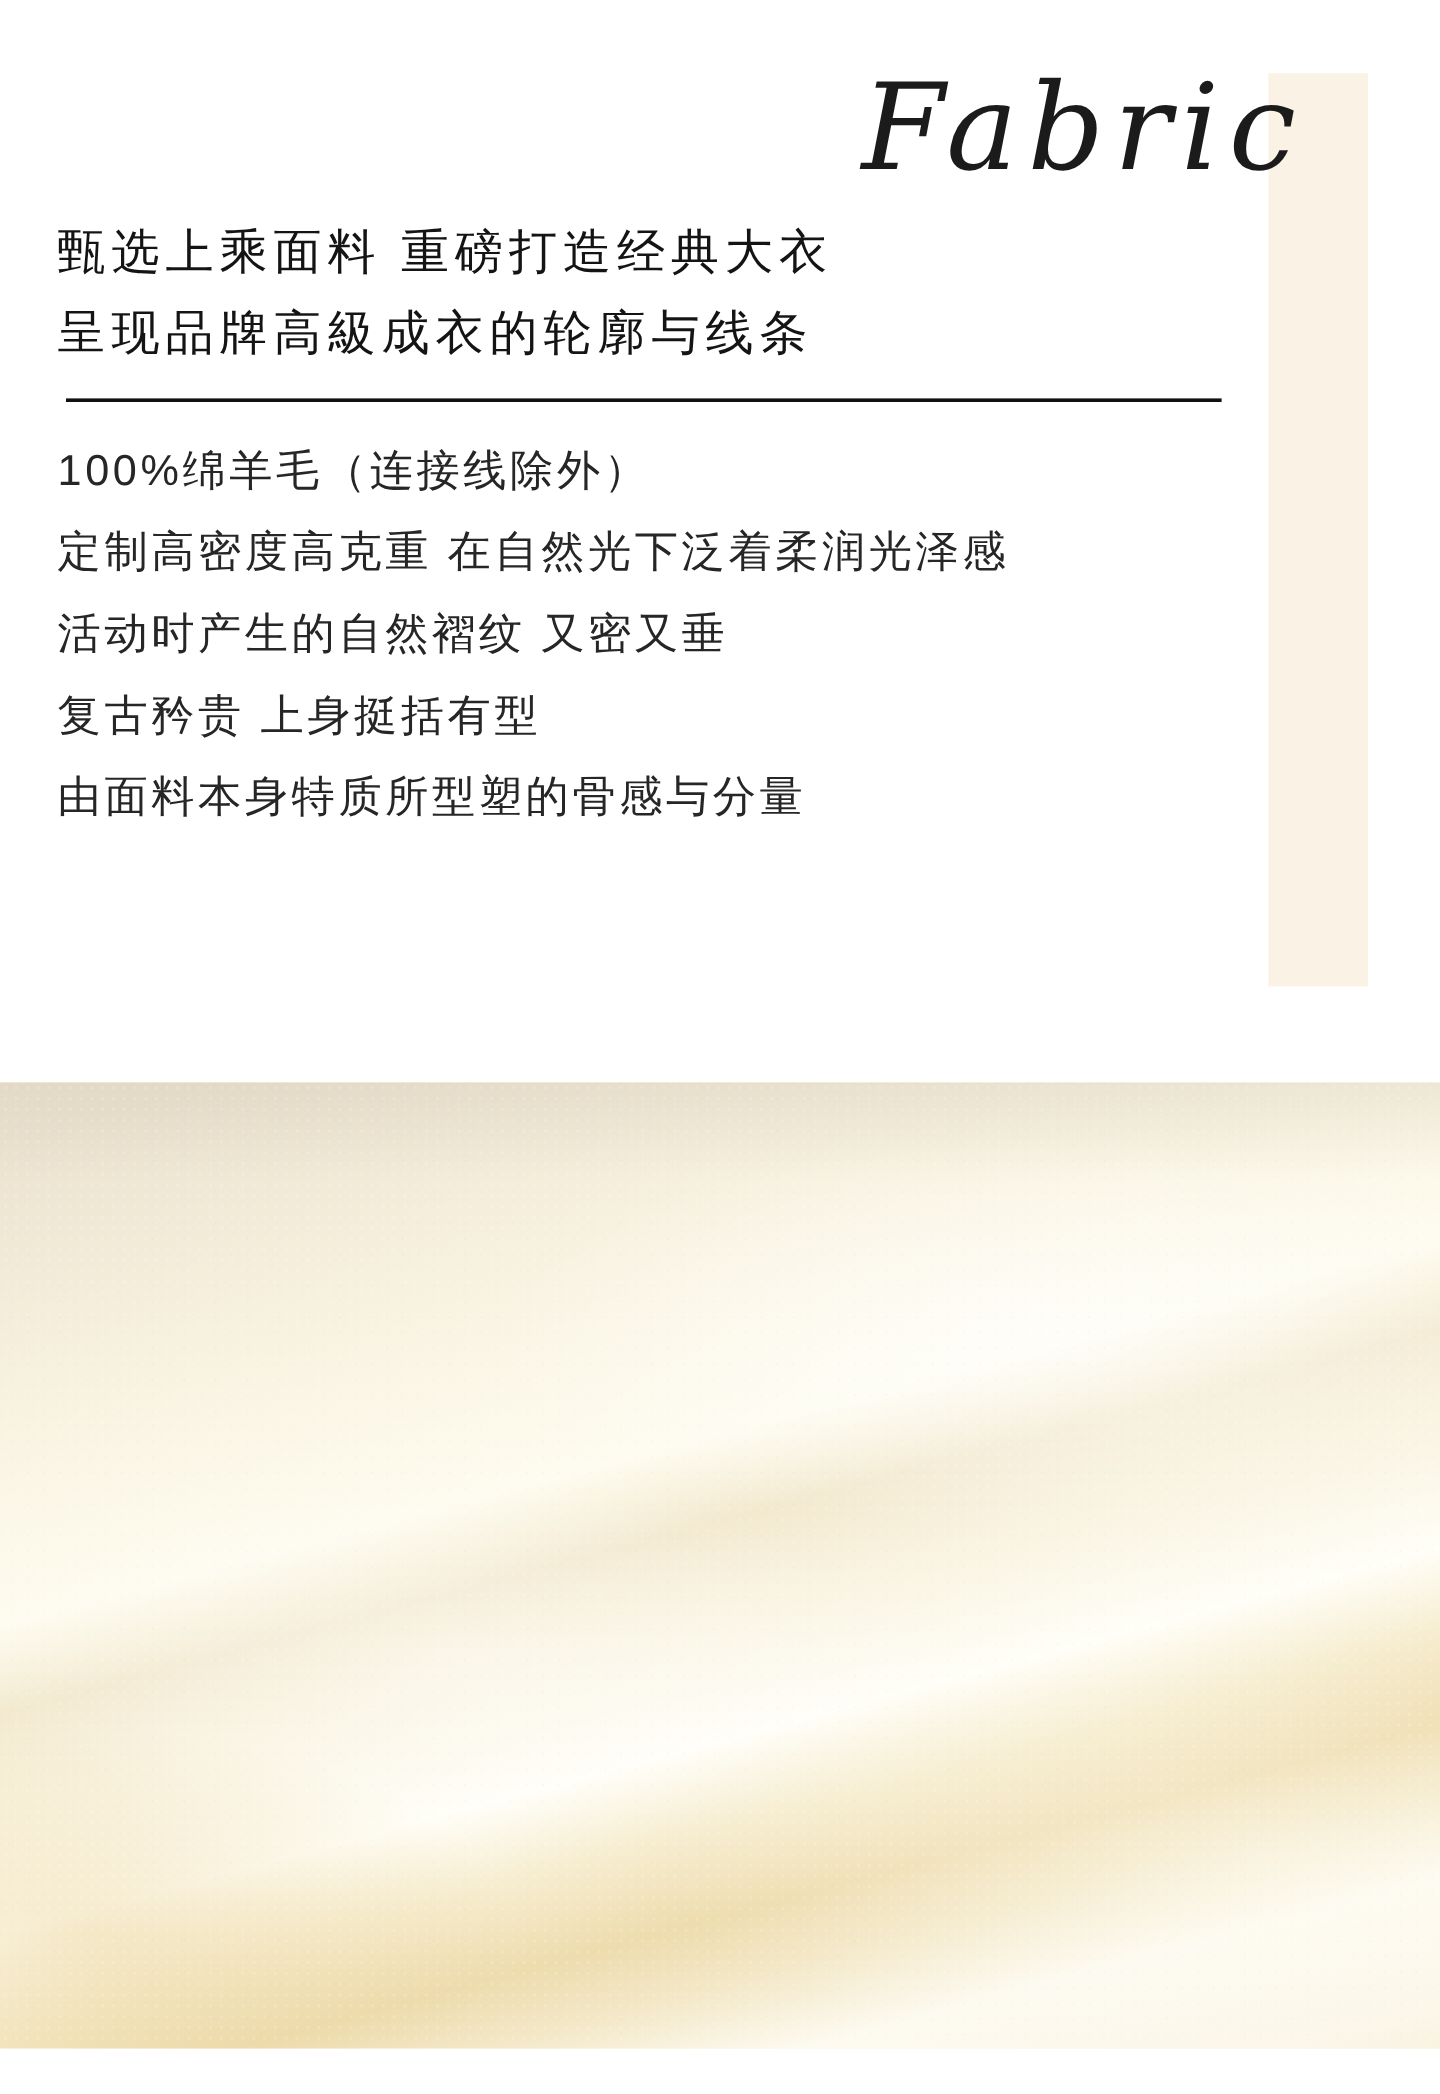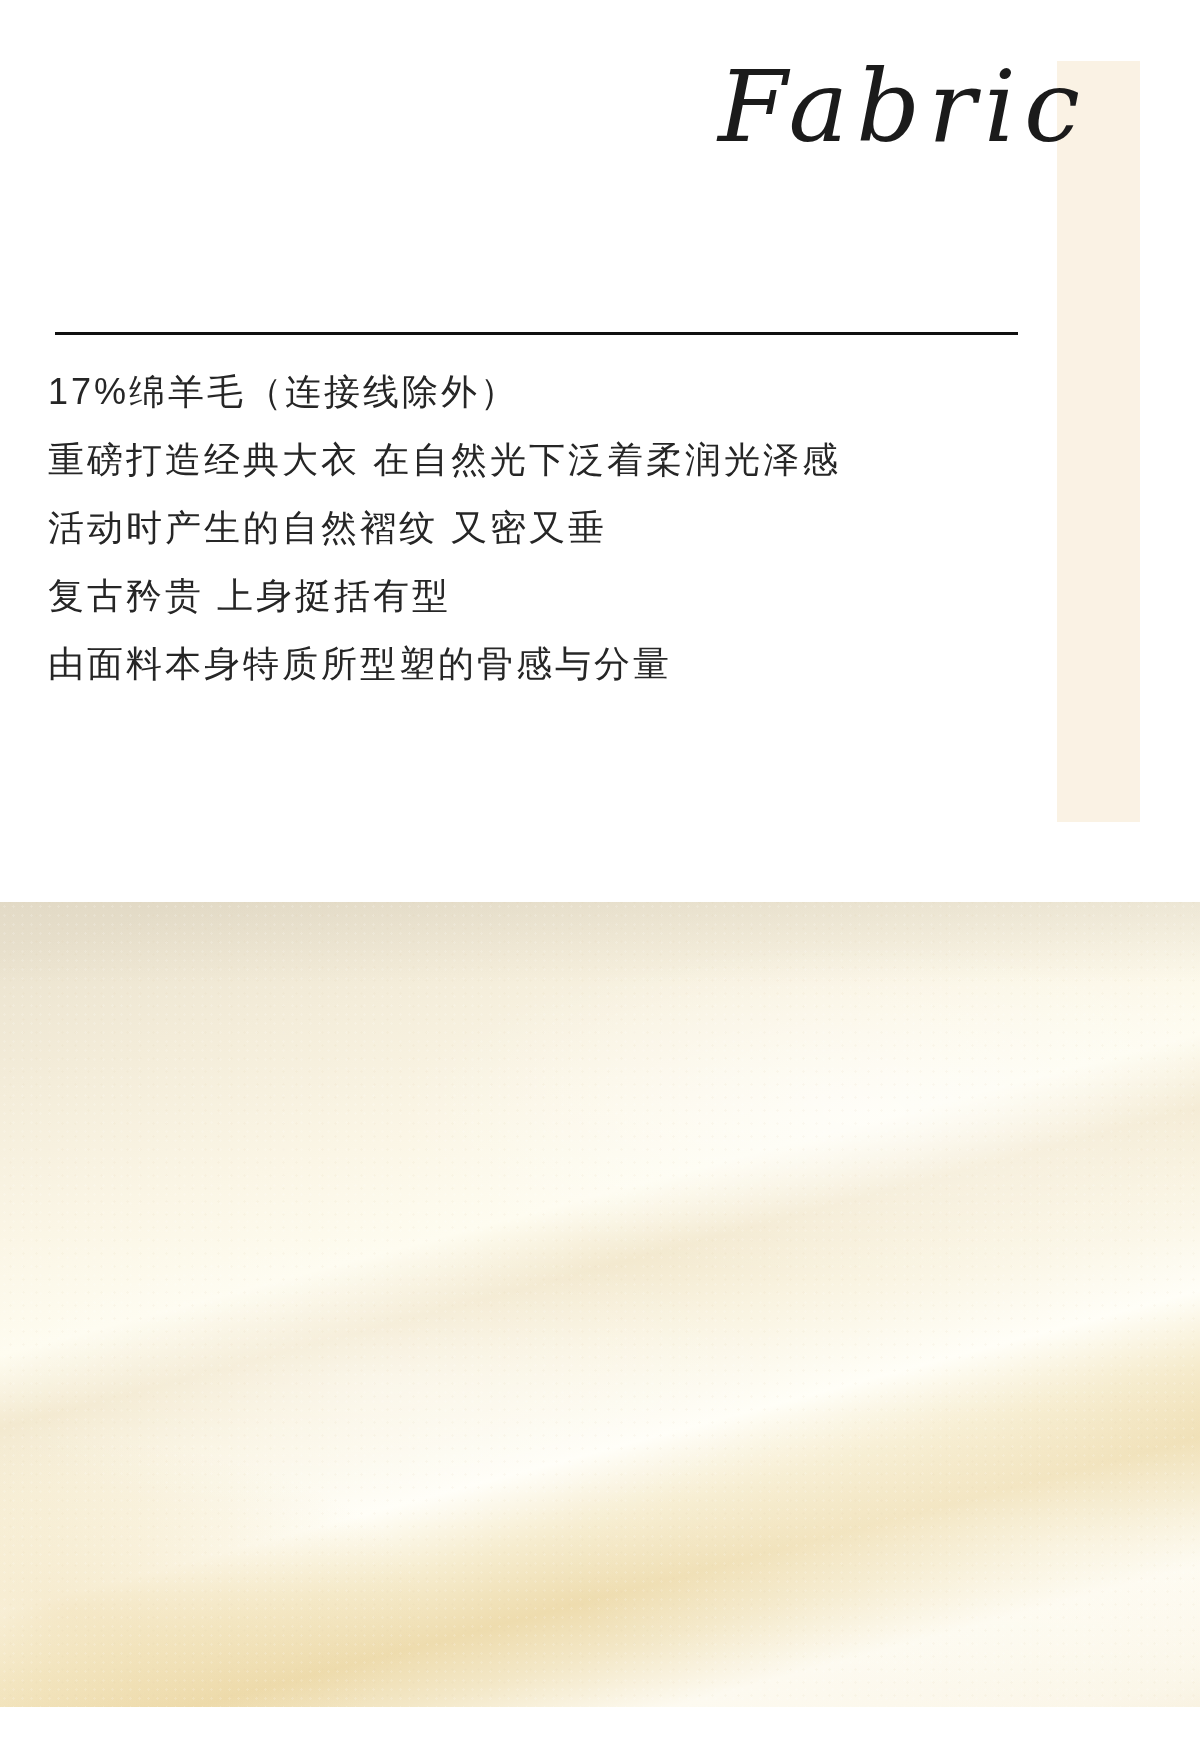--- a/index.html
+++ b/index.html
@@ -133,26 +133,30 @@
 </style>
 </head>
 <body>
 
 <div class="page">
 
   <div class="accent-bar"></div>
 
   <div class="script-title">Fabric</div>
 
+  <div class="heading">
+    <span class="heading-line">甄选上乘面料 重磅打造经典大衣</span>
+    <span class="heading-line">呈现品牌高級成衣的轮廓与线条</span>
+  </div>
 
   <div class="divider"></div>
 
   <div class="body-text">
-    <span class="body-line">17%绵羊毛（连接线除外）</span>
-    <span class="body-line">重磅打造经典大衣 在自然光下泛着柔润光泽感</span>
+    <span class="body-line">100%绵羊毛（连接线除外）</span>
+    <span class="body-line">定制高密度高克重 在自然光下泛着柔润光泽感</span>
     <span class="body-line">活动时产生的自然褶纹 又密又垂</span>
     <span class="body-line">复古矜贵 上身挺括有型</span>
     <span class="body-line">由面料本身特质所型塑的骨感与分量</span>
   </div>
 
   <div class="photo">
     <div class="folds"></div>
     <div class="sheen"></div>
     <div class="grain"></div>
   </div>

